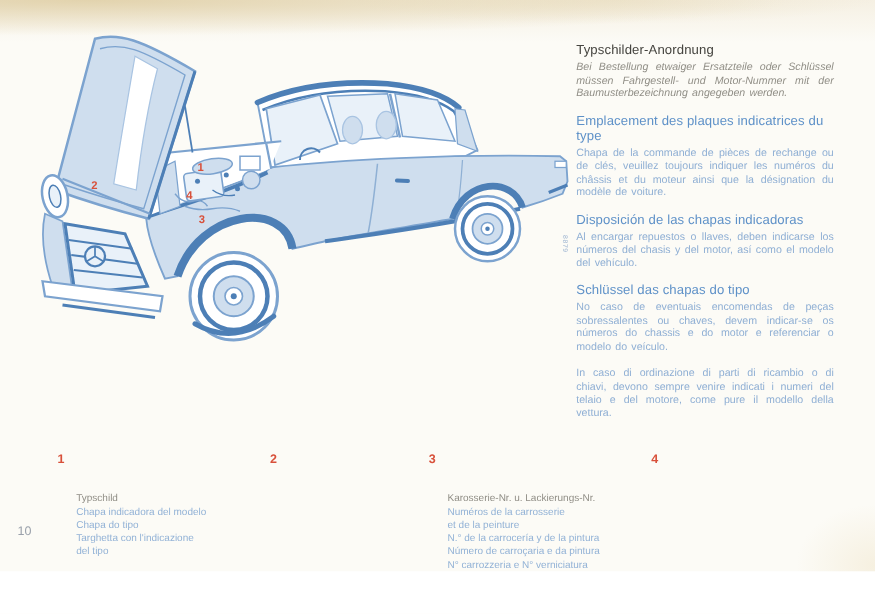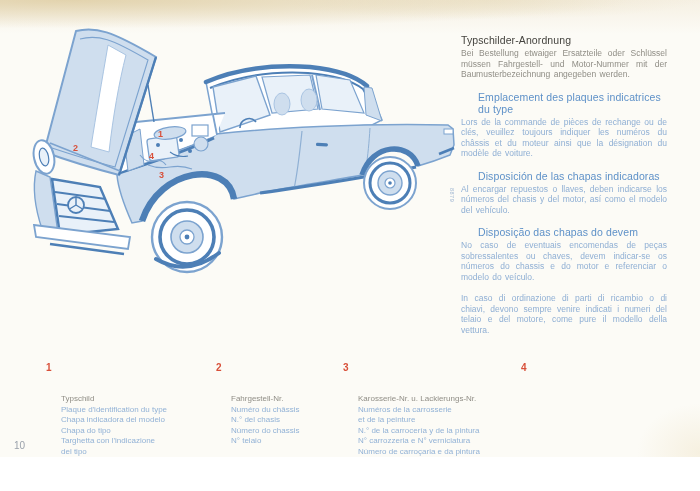--- a/index.html
+++ b/index.html
@@ -21,42 +21,42 @@
   }
   
   .col{position:absolute;left:461px;top:34px;width:206px;}
   .sec{margin:0 0 11px 0;}
   .sec h3{
     margin:0 0 2px 0;font-size:10.5px;line-height:12px;font-weight:normal;
     letter-spacing:.1px;
   }
   .sec.tight h3{white-space:nowrap;}
   .sec h3.dark{color:#45443f;}
-  .sec h3.blue{color:#5e91c8;margin-left:17px;}
+  .sec h3.blue{color:#5e91c8;}
   .sec p{
     margin:2px 0 0 0;font-size:8.5px;line-height:10.5px;text-align:justify;
     word-spacing:1px;
   }
-  .sec p.gray{color:#908e86;}
+  .sec p.gray{color:#908e86;font-style:italic;}
   .sec p.blue{color:#8fafd4;}
   
   .legend{position:absolute;left:0;top:363px;width:700px;height:70px;}
   .leg{position:absolute;top:0;}
   .leg .num{
     position:absolute;left:0;top:-1px;color:#d8503a;font-size:10px;font-weight:bold;
   }
   .leg .lines{margin-left:15px;font-size:8px;line-height:10.6px;}
   .leg .ln{white-space:pre-line;color:#92b2d6;}
   .leg .ln.g{color:#908e86;margin-top:31px;}
   .leg1{left:46px;width:155px;}
   .leg2{left:216px;width:125px;}
   .leg3{left:343px;width:177px;}
   .leg4{left:521px;width:130px;}
   
-  .pagenum{position:absolute;left:14px;top:440px;font-size:10px;color:#9aa1ab;}
+  .pagenum{position:absolute;left:14px;top:420px;font-size:10px;color:#9aa1ab;}
   .footer{
     position:absolute;left:10px;top:462px;font-size:11.5px;color:#1f1f1f;
     letter-spacing:.1px;
   }
   .fig{position:absolute;left:20px;top:25px;width:440px;height:280px;}
   svg text.mk{font-family:"Liberation Sans",sans-serif;font-weight:bold;font-size:9px;fill:#d8503a;}
   svg text.ref{font-family:"Liberation Sans",sans-serif;font-size:5.5px;fill:#9fb6d2;letter-spacing:.5px;}
 </style>
 </head>
 <body>
@@ -167,66 +167,58 @@
     </g>
   </svg>
 
   <div class="col">
     <section class="sec">
       <h3 class="dark">Typschilder-Anordnung</h3>
       <p class="gray">Bei Bestellung etwaiger Ersatzteile oder Schlüssel müssen Fahrgestell- und Motor-Nummer mit der Baumusterbezeichnung angegeben werden.</p>
     </section>
     <section class="sec">
       <h3 class="blue">Emplacement des plaques indicatrices du type</h3>
-      <p class="blue">Lors de la commande de pièces de rechange ou de clés, veuillez toujours indiquer les numéros du châssis et du moteur ainsi que la désignation du modèle de voiture.</p>
+      <p class="blue">Chapa de la commande de pièces de rechange ou de clés, veuillez toujours indiquer les numéros du châssis et du moteur ainsi que la désignation du modèle de voiture.</p>
     </section>
     <section class="sec tight">
       <h3 class="blue">Disposición de las chapas indicadoras</h3>
       <p class="blue">Al encargar repuestos o llaves, deben indicarse los números del chasis y del motor, así como el modelo del vehículo.</p>
     </section>
     <section class="sec tight">
-      <h3 class="blue">Disposição das chapas do devem</h3>
+      <h3 class="blue">Schlüssel das chapas do tipo</h3>
       <p class="blue">No caso de eventuais encomendas de peças sobressalentes ou chaves, devem indicar-se os números do chassis e do motor e referenciar o modelo do veículo.</p>
     </section>
     <section class="sec">
       <p class="blue">In caso di ordinazione di parti di ricambio o di chiavi, devono sempre venire indicati i numeri del telaio e del motore, come pure il modello della vettura.</p>
     </section>
   </div>
 
   <div class="legend">
     <div class="leg leg1">
       <span class="num">1</span>
       <div class="lines">
         <div class="ln g">Typschild</div>
-        <div class="ln">Plaque d'identification du type</div>
         <div class="ln">Chapa indicadora del modelo</div>
         <div class="ln">Chapa do tipo</div>
         <div class="ln">Targhetta con l'indicazione
 del tipo</div>
       </div>
     </div>
     <div class="leg leg2">
       <span class="num">2</span>
-      <div class="lines">
-        <div class="ln g">Fahrgestell-Nr.</div>
-        <div class="ln">Numéro du châssis</div>
-        <div class="ln">N.° del chasis</div>
-        <div class="ln">Número do chassis</div>
-        <div class="ln">N° telaio</div>
-      </div>
     </div>
     <div class="leg leg3">
       <span class="num">3</span>
       <div class="lines">
         <div class="ln g">Karosserie-Nr. u. Lackierungs-Nr.</div>
         <div class="ln">Numéros de la carrosserie
 et de la peinture</div>
         <div class="ln">N.° de la carrocería y de la pintura</div>
+        <div class="ln">Número de carroçaria e da pintura</div>
         <div class="ln">N° carrozzeria e N° verniciatura</div>
-        <div class="ln">Número de carroçaria e da pintura</div>
       </div>
     </div>
     <div class="leg leg4">
       <span class="num">4</span>
     </div>
   </div>
 
   <div class="pagenum">10</div>
 </div>
 

